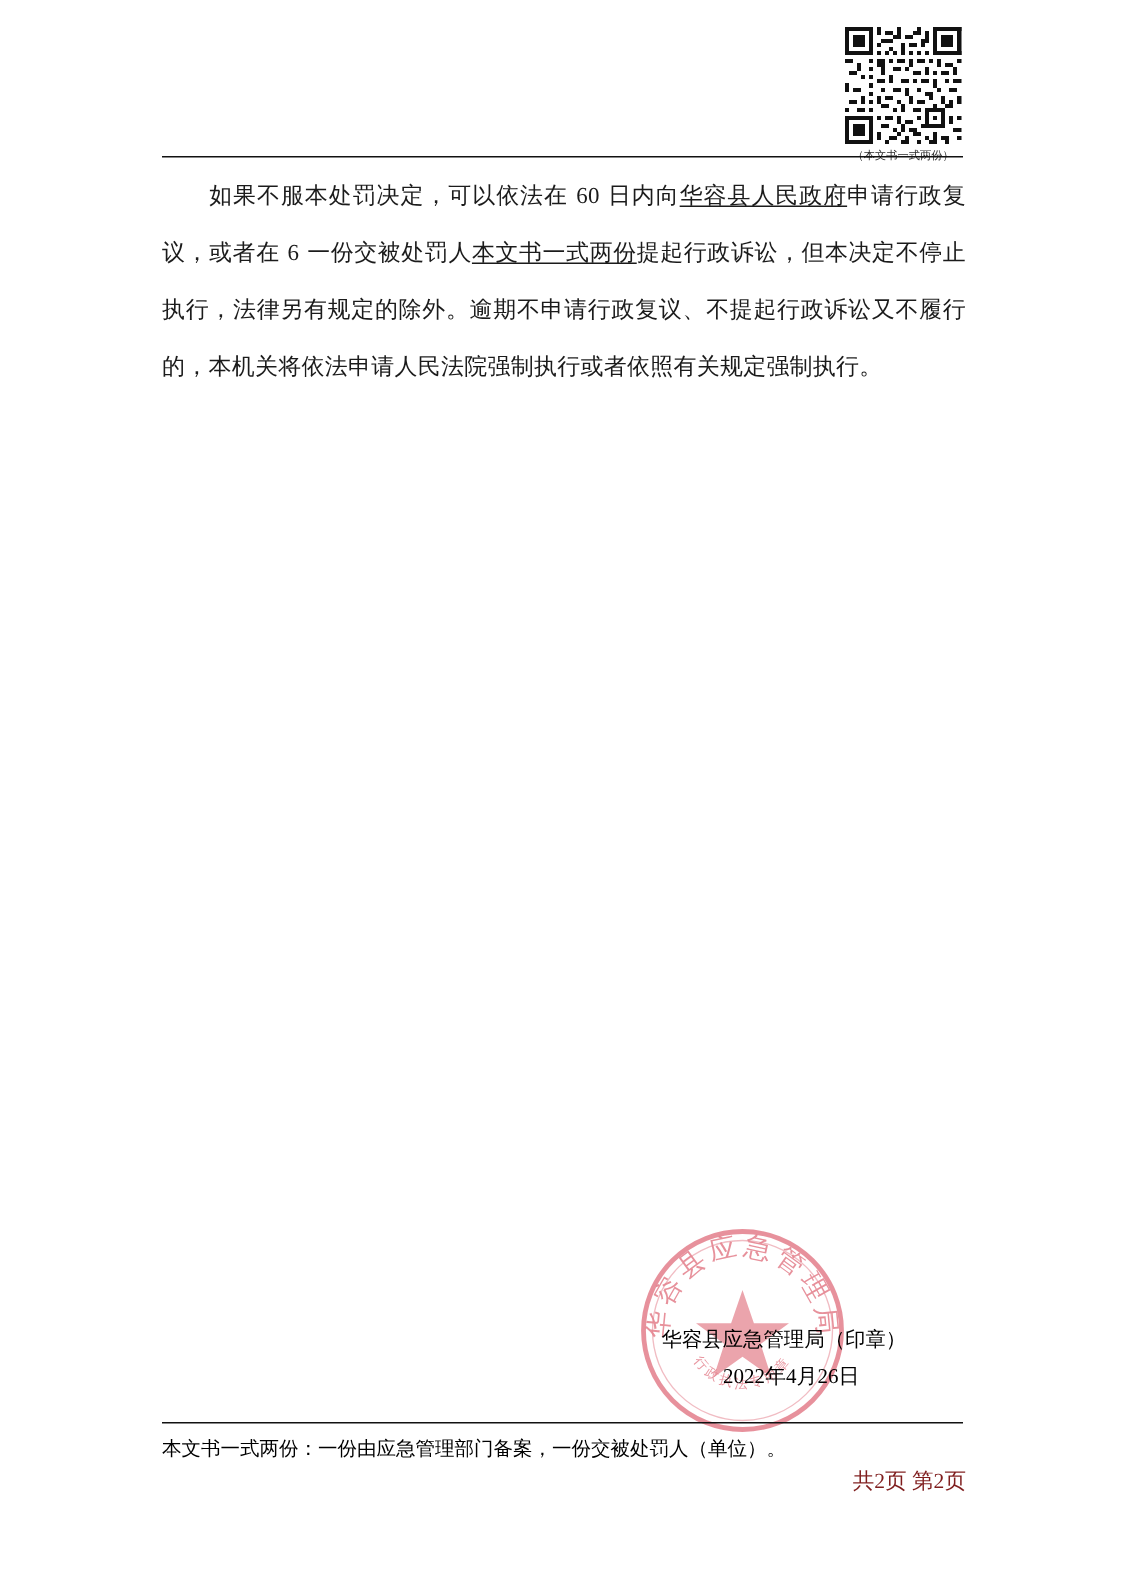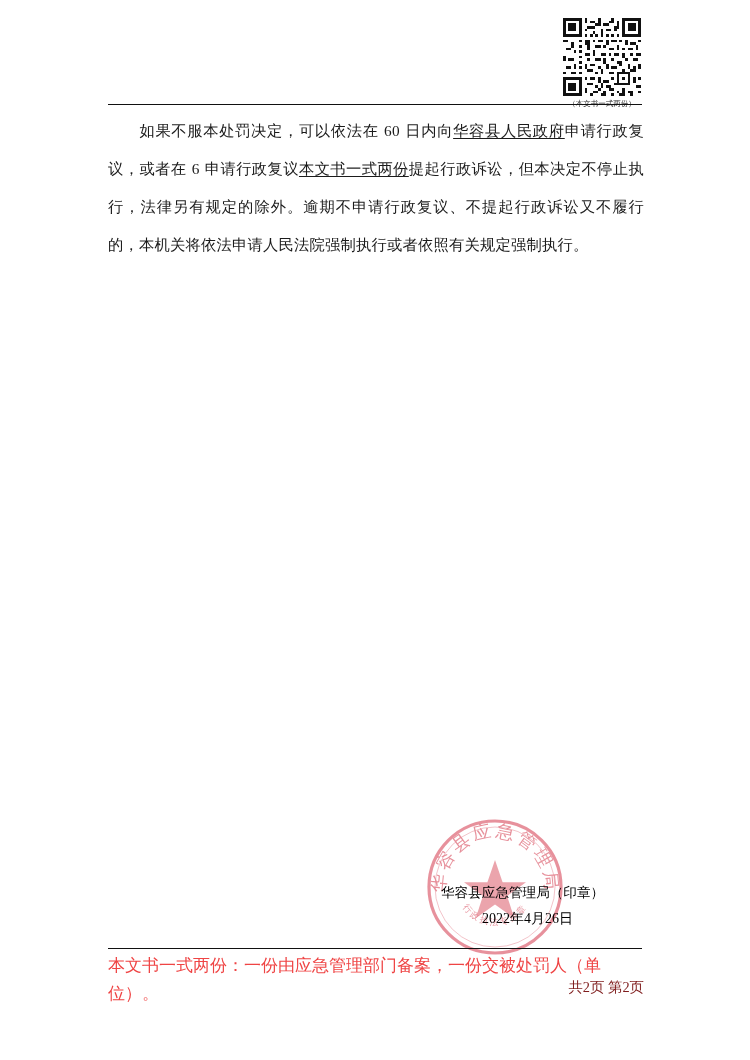--- a/index.html
+++ b/index.html
@@ -117,23 +117,23 @@
     left: 108px;
     width: 534px;
     height: 0;
     border-top: 1.3px solid #111;
   }
   .footer-note {
     position: absolute;
     top: 952px;
     left: 108px;
     width: 536px;
-    font-size: 17px;
+    font-size: 13px;
     line-height: 28px;
-    color: #ef4444;
+    color: #000000;
   }
   .footer-page {
     position: absolute;
     top: 978px;
     left: 108px;
     width: 536px;
     text-align: right;
     font-size: 14.4px;
     color: #7f1d1d;
   }
@@ -290,21 +290,21 @@
         <rect x="25" y="28" width="1" height="1"></rect>
       </g>
     </svg>
     <div class="qr-caption">（本文书一式两份）</div>
   </div>
 
   <div class="rule-top"></div>
 
   <div class="body-text">
     <p>
-      <span class="indent"></span><span>如果不服本处罚决定，可以依法在 </span><span class="num">60</span><span> 日内向</span><span class="u">华容县人民政府</span><span>申请行政复议，或者在 </span><span class="num">6</span><span> 申请行政复议</span><span class="u">本文书一式两份</span><span>提起行政诉讼，但本决定不停止执行，法律另有规定的除外。逾期不申请行政复议、不提起行政诉讼又不履行的，本机关将依法申请人民法院强制执行或者依照有关规定强制执行。</span>
+      <span class="indent"></span><span>如果不服本处罚决定，可以依法在 </span><span class="num">60</span><span> 日内向</span><span class="u">华容县人民政府</span><span>申请行政复议，或者在 </span><span class="num">6</span><span> 一份交被处罚人</span><span class="u">本文书一式两份</span><span>提起行政诉讼，但本决定不停止执行，法律另有规定的除外。逾期不申请行政复议、不提起行政诉讼又不履行的，本机关将依法申请人民法院强制执行或者依照有关规定强制执行。</span>
     </p>
   </div>
 
   <svg class="seal" viewBox="0 0 142 142">
     <defs>
       <path id="sealArcTop" d="M 21,71 A 50,50 0 0 1 121,71"></path>
       <path id="sealArcBottom" d="M 33,71 A 38,38 0 0 0 109,71"></path>
     </defs>
     <circle cx="71" cy="71" r="66" fill="none" stroke="#e0707e" stroke-width="3.2" opacity="0.9"></circle>
     <circle cx="71" cy="71" r="60" fill="none" stroke="#e0707e" stroke-width="0.9" opacity="0.55"></circle>

